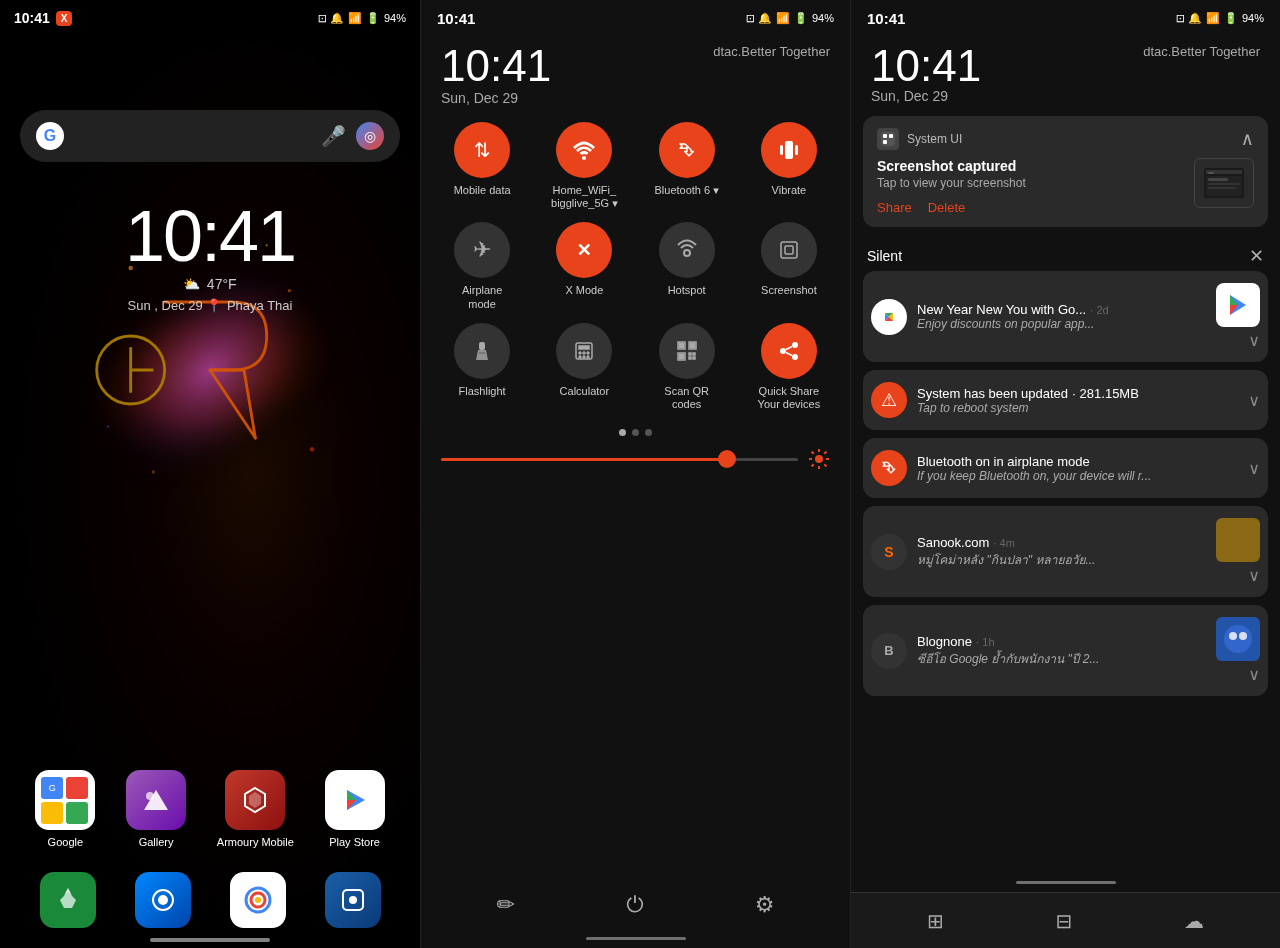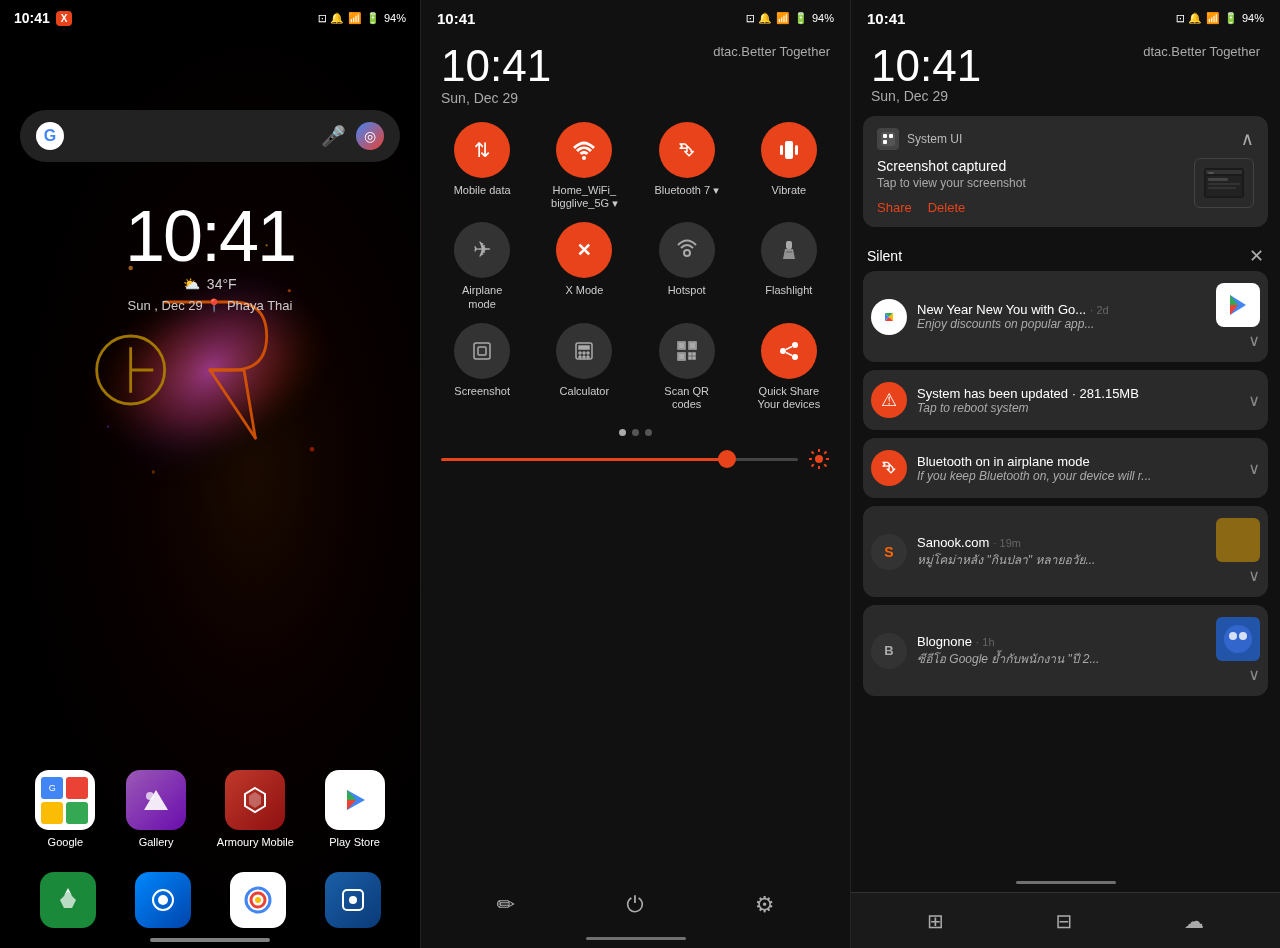--- a/index.html
+++ b/index.html
@@ -451,21 +451,21 @@
     }
     .notif-content {
       display: flex;
       gap: 10px;
       align-items: flex-start;
     }
     .notif-text-col { flex: 1; }
     .notif-title {
       color: #fff;
       font-size: 14px;
-      font-weight: 400;
+      font-weight: 700;
       margin-bottom: 2px;
     }
     .notif-body {
       color: #aaa;
       font-size: 12px;
     }
     .notif-actions {
       display: flex;
       gap: 16px;
       margin-top: 10px;
@@ -634,21 +634,21 @@
     <div class="google-g">G</div>
     <div class="search-spacer"></div>
     <span class="search-mic">🎤</span>
     <div class="search-lens">◎</div>
   </div>
 
   <div class="clock-widget">
     <div class="clock-big">10:41</div>
     <div class="clock-weather">
       <span>⛅</span>
-      <span>34°F</span>
+      <span>47°F</span>
     </div>
     <div class="clock-date-loc">
       <span>Sun , Dec 29</span>
       <span>📍</span>
       <span>Phaya Thai</span>
     </div>
   </div>
 
   <div class="app-dock">
 
@@ -767,21 +767,21 @@
             <circle cx="12" cy="20" r="2"></circle>
           </svg>
       </div>
       <span class="qs-tile-label">Home_WiFi_<br>bigglive_5G ▾</span>
     </div>
 
     <div class="qs-tile">
       <div class="qs-tile-icon active" style="color:#fff;font-size:18px;font-weight:700;">
         ⮷
       </div>
-      <span class="qs-tile-label">Bluetooth 7 ▾</span>
+      <span class="qs-tile-label">Bluetooth 6 ▾</span>
     </div>
 
     <div class="qs-tile">
       <div class="qs-tile-icon active" style="color:#fff;">
         <svg width="22" height="22" viewBox="0 0 22 22" fill="#fff">
             <rect x="7" y="2" width="8" height="18" rx="2"></rect>
             <rect x="2" y="6" width="3" height="10" rx="1.5"></rect>
             <rect x="17" y="6" width="3" height="10" rx="1.5"></rect>
           </svg>
       </div>
@@ -804,37 +804,37 @@
             <circle cx="11" cy="14" r="3"></circle>
             <path d="M5 9C7 7 9 6 11 6S15 7 17 9"></path>
             <path d="M2 6C5 3 8 1.5 11 1.5S17 3 20 6"></path>
           </svg>
       </div>
       <span class="qs-tile-label">Hotspot</span>
     </div>
 
     <div class="qs-tile">
       <div class="qs-tile-icon inactive" style="color:#aaa;">
+        <svg width="22" height="22" viewBox="0 0 22 22" fill="none" stroke="#aaa" stroke-width="1.5">
+            <rect x="3" y="3" width="16" height="16" rx="2"></rect>
+            <rect x="7" y="7" width="8" height="8" rx="1"></rect>
+          </svg>
+      </div>
+      <span class="qs-tile-label">Screenshot</span>
+    </div>
+
+    <div class="qs-tile">
+      <div class="qs-tile-icon inactive" style="color:#aaa;">
         <svg width="22" height="22" viewBox="0 0 22 22" fill="#aaa">
             <rect x="8" y="2" width="6" height="8" rx="2"></rect>
             <path d="M7 10 L5 20 L17 20 L15 10 Z" opacity="0.8"></path>
             <rect x="8" y="12" width="6" height="2" fill="#777"></rect>
           </svg>
       </div>
       <span class="qs-tile-label">Flashlight</span>
-    </div>
-
-    <div class="qs-tile">
-      <div class="qs-tile-icon inactive" style="color:#aaa;">
-        <svg width="22" height="22" viewBox="0 0 22 22" fill="none" stroke="#aaa" stroke-width="1.5">
-            <rect x="3" y="3" width="16" height="16" rx="2"></rect>
-            <rect x="7" y="7" width="8" height="8" rx="1"></rect>
-          </svg>
-      </div>
-      <span class="qs-tile-label">Screenshot</span>
     </div>
 
     <div class="qs-tile">
       <div class="qs-tile-icon inactive" style="color:#aaa;">
         <svg width="22" height="22" viewBox="0 0 22 22" fill="none" stroke="#aaa" stroke-width="1.5">
             <rect x="3" y="3" width="16" height="16" rx="2"></rect>
             <rect x="6" y="6" width="10" height="3" fill="#aaa"></rect>
             <circle cx="7" cy="13" r="1" fill="#aaa"></circle>
             <circle cx="11" cy="13" r="1" fill="#aaa"></circle>
             <circle cx="15" cy="13" r="1" fill="#aaa"></circle>
@@ -1027,21 +1027,21 @@
       <div class="notif-item-body">
         <div class="notif-item-title">Bluetooth on in airplane mode</div>
         <div class="notif-item-text">If you keep Bluetooth on, your device will r...</div>
       </div>
       <span class="notif-chevron">∨</span>
     </div>
 
     <div class="notif-item">
       <div class="notif-item-icon sanook" style="background:#333;color:#ff6600;font-size:14px;font-weight:700;">S</div>
       <div class="notif-item-body">
-        <div class="notif-item-title">Sanook.com <span style="color:#666;font-weight:400;font-size:11px;">· 19m</span></div>
+        <div class="notif-item-title">Sanook.com <span style="color:#666;font-weight:400;font-size:11px;">· 4m</span></div>
         <div class="notif-item-text">หมู่โคม่าหลัง "กินปลา" หลายอวัย...</div>
       </div>
       <div class="notif-item-right">
         <div style="width:44px;height:44px;background:#8b6914;border-radius:6px;"></div>
         <span class="notif-chevron">∨</span>
       </div>
     </div>
 
     <div class="notif-item">
       <div class="notif-item-icon blognone" style="background:#333;color:#aaa;font-size:13px;font-weight:700;">B</div>

